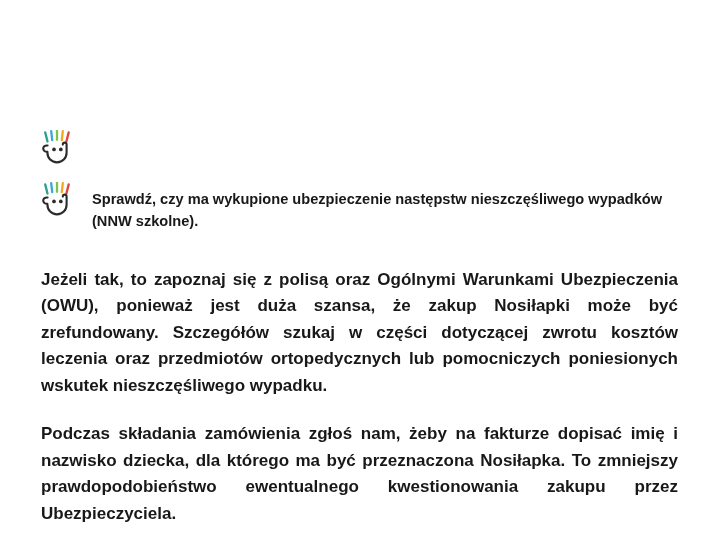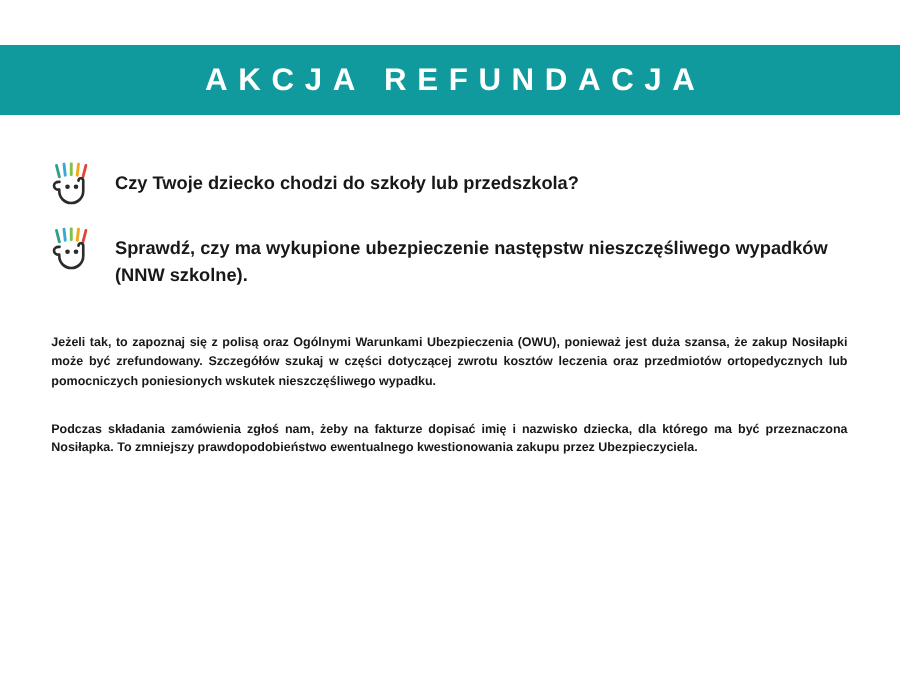--- a/index.html
+++ b/index.html
@@ -87,40 +87,37 @@
     line-height: 1.5;
     color: #181818;
     max-width: 580px;
     padding-top: 5px;
   }
 
   .paragraphs {
     margin-top: 34px;
   }
   .para {
-    font-size: 10px;
+    font-size: 17px;
     font-weight: bold;
     line-height: 1.56;
     color: #181818;
     text-align: justify;
     margin: 0 0 22px 0;
     width: 637px;
   }
   .para:last-child {
     margin-bottom: 16px;
   }
 </style>
 </head>
 <body>
 
 <div class="page">
 
-  <div class="banner">
-    <div class="banner-title">AKCJA REFUNDACJA</div>
-  </div>
 
   <div class="content">
 
 
     <ul class="qa-list">
 
       <li class="qa-item">
         <span class="qa-icon">
           <svg viewBox="0 0 32 34" xmlns="http://www.w3.org/2000/svg">
             <g stroke-linecap="round">
@@ -136,21 +133,20 @@
                      L6.4 22.5
                      C6.4 28.2 10.6 32.4 16.0 32.4
                      C21.4 32.4 25.6 28.2 25.6 22.5
                      L25.6 14.6
                      C25.6 13.4 24.7 12.6 23.7 12.6
                      C22.6 12.6 21.8 13.4 21.8 14.6" fill="none" stroke="#2b2b2b" stroke-width="2.1" stroke-linecap="round" stroke-linejoin="round"></path>
             <circle cx="13.0" cy="19.4" r="1.85" fill="#2b2b2b"></circle>
             <circle cx="19.8" cy="19.4" r="1.85" fill="#2b2b2b"></circle>
           </svg>
         </span>
-        <span class="qa-text">Czy Twoje dziecko chodzi do szkoły lub przedszkola?</span>
       </li>
 
       <li class="qa-item">
         <span class="qa-icon">
           <svg viewBox="0 0 32 34" xmlns="http://www.w3.org/2000/svg">
             <g stroke-linecap="round">
               <line x1="6.5" y1="11.5" x2="4.2" y2="2.4" stroke="#2e9e8f" stroke-width="2.3"></line>
               <line x1="11.2" y1="10.2" x2="10.2" y2="1.2" stroke="#3aa9d6" stroke-width="2.3"></line>
               <line x1="16.0" y1="9.8" x2="16.0" y2="0.8" stroke="#7ec24a" stroke-width="2.3"></line>
               <line x1="20.8" y1="10.2" x2="21.8" y2="1.2" stroke="#f2a81d" stroke-width="2.3"></line>

